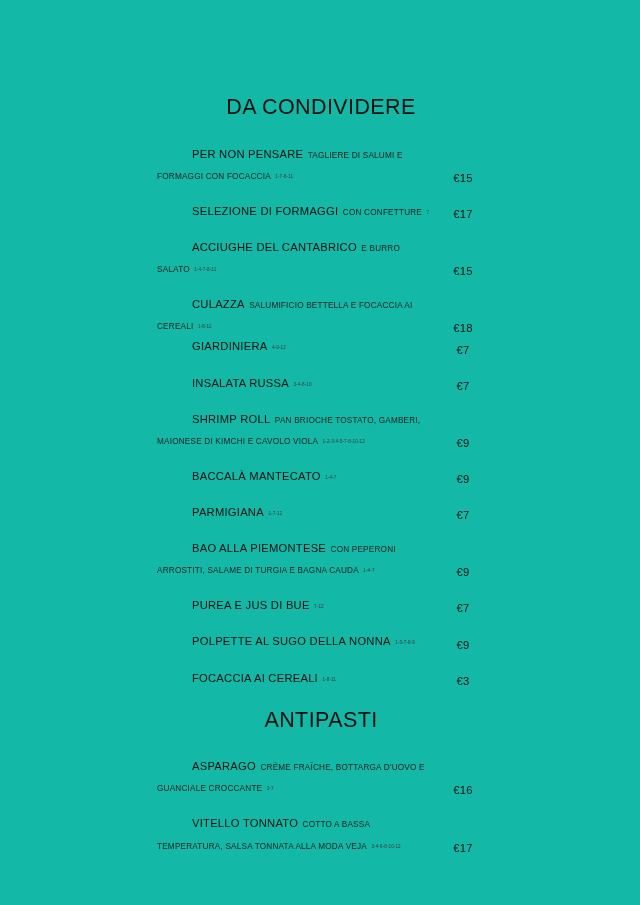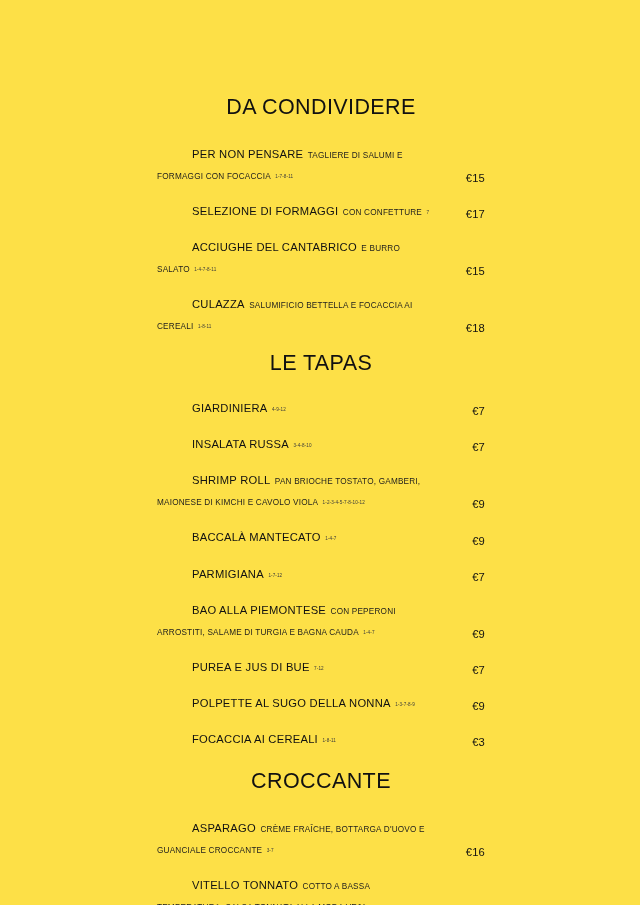--- a/index.html
+++ b/index.html
@@ -13,21 +13,21 @@
     height: 905px;
     font-family: "Liberation Sans", sans-serif;
     color: #1a1a1a;
     -webkit-font-smoothing: antialiased;
     overflow: hidden;
   }
   .page {
     position: relative;
     width: 640px;
     height: 905px;
-    background: #fde047;
+    background: #14b8a6;
   }
   .menu-column {
     position: absolute;
     left: 157px;
     top: 96px;
     width: 328px;
   }
 
   
   .section-heading {
@@ -75,21 +75,21 @@
   .dish-allergens {
     font-size: 4.6px;
     letter-spacing: 0.1px;
     color: #3a3a3a;
     vertical-align: 1px;
     white-space: nowrap;
   }
   .dish-price {
     flex: 0 0 auto;
     width: 44px;
-    text-align: right;
+    text-align: center;
     font-size: 11.2px;
     color: #111111;
     white-space: nowrap;
     letter-spacing: 0.2px;
   }
 
   
   .dish-row.two-line .dish-price { padding-bottom: 0px; }
 </style>
 </head>
@@ -133,21 +133,20 @@
         <div class="dish-text">
           <span class="dish-name">CULAZZA</span>
           <span class="dish-desc">SALUMIFICIO BETTELLA E FOCACCIA AI CEREALI</span>
           <span class="dish-allergens">1-8-11</span>
         </div>
         <div class="dish-price">€18</div>
       </div>
 
     </div>
 
-    <h2 class="section-heading section-le-tapas">LE TAPAS</h2>
 
     <div class="dish-list">
 
       <div class="dish-row">
         <div class="dish-text">
           <span class="dish-name">GIARDINIERA</span>
           
           <span class="dish-allergens">4-9-12</span>
         </div>
         <div class="dish-price">€7</div>
@@ -220,21 +219,21 @@
         <div class="dish-text">
           <span class="dish-name">FOCACCIA AI CEREALI</span>
           
           <span class="dish-allergens">1-8-11</span>
         </div>
         <div class="dish-price">€3</div>
       </div>
 
     </div>
 
-    <h2 class="section-heading section-antipasti">CROCCANTE</h2>
+    <h2 class="section-heading section-antipasti">ANTIPASTI</h2>
 
     <div class="dish-list">
 
       <div class="dish-row two-line">
         <div class="dish-text">
           <span class="dish-name">ASPARAGO</span>
           <span class="dish-desc">CRÈME FRAÎCHE, BOTTARGA D'UOVO E GUANCIALE CROCCANTE</span>
           <span class="dish-allergens">3-7</span>
         </div>
         <div class="dish-price">€16</div>

